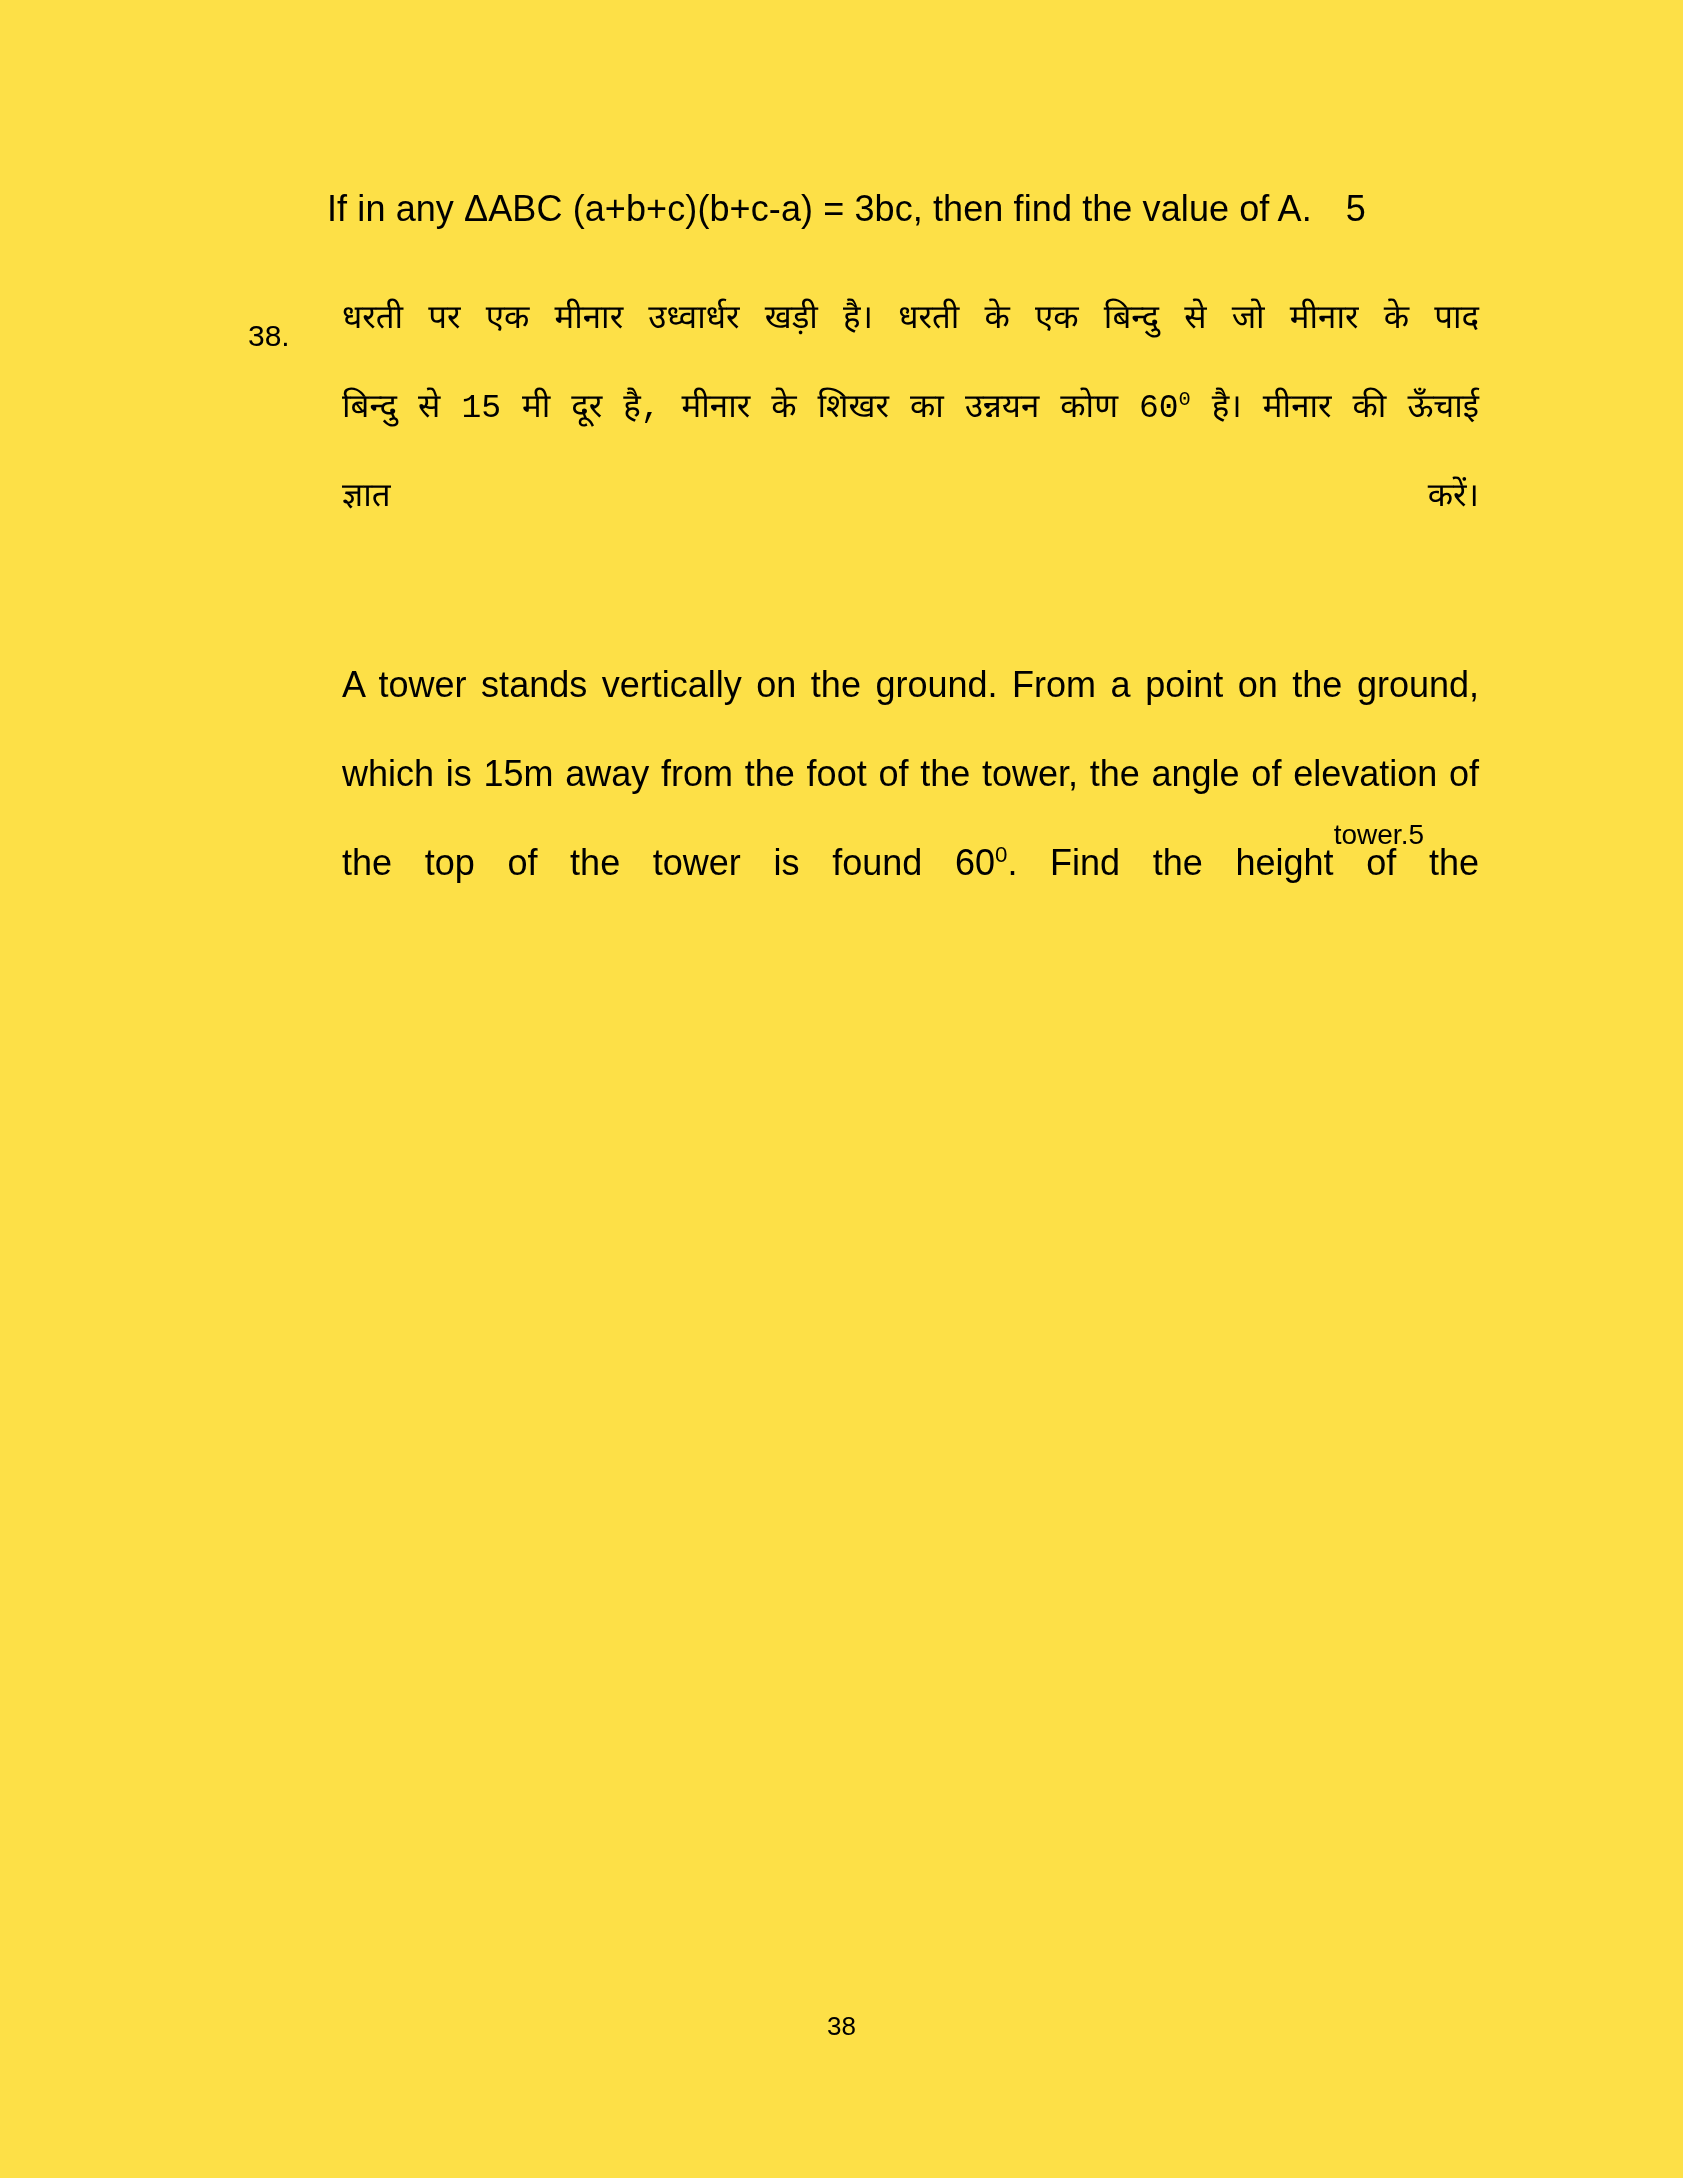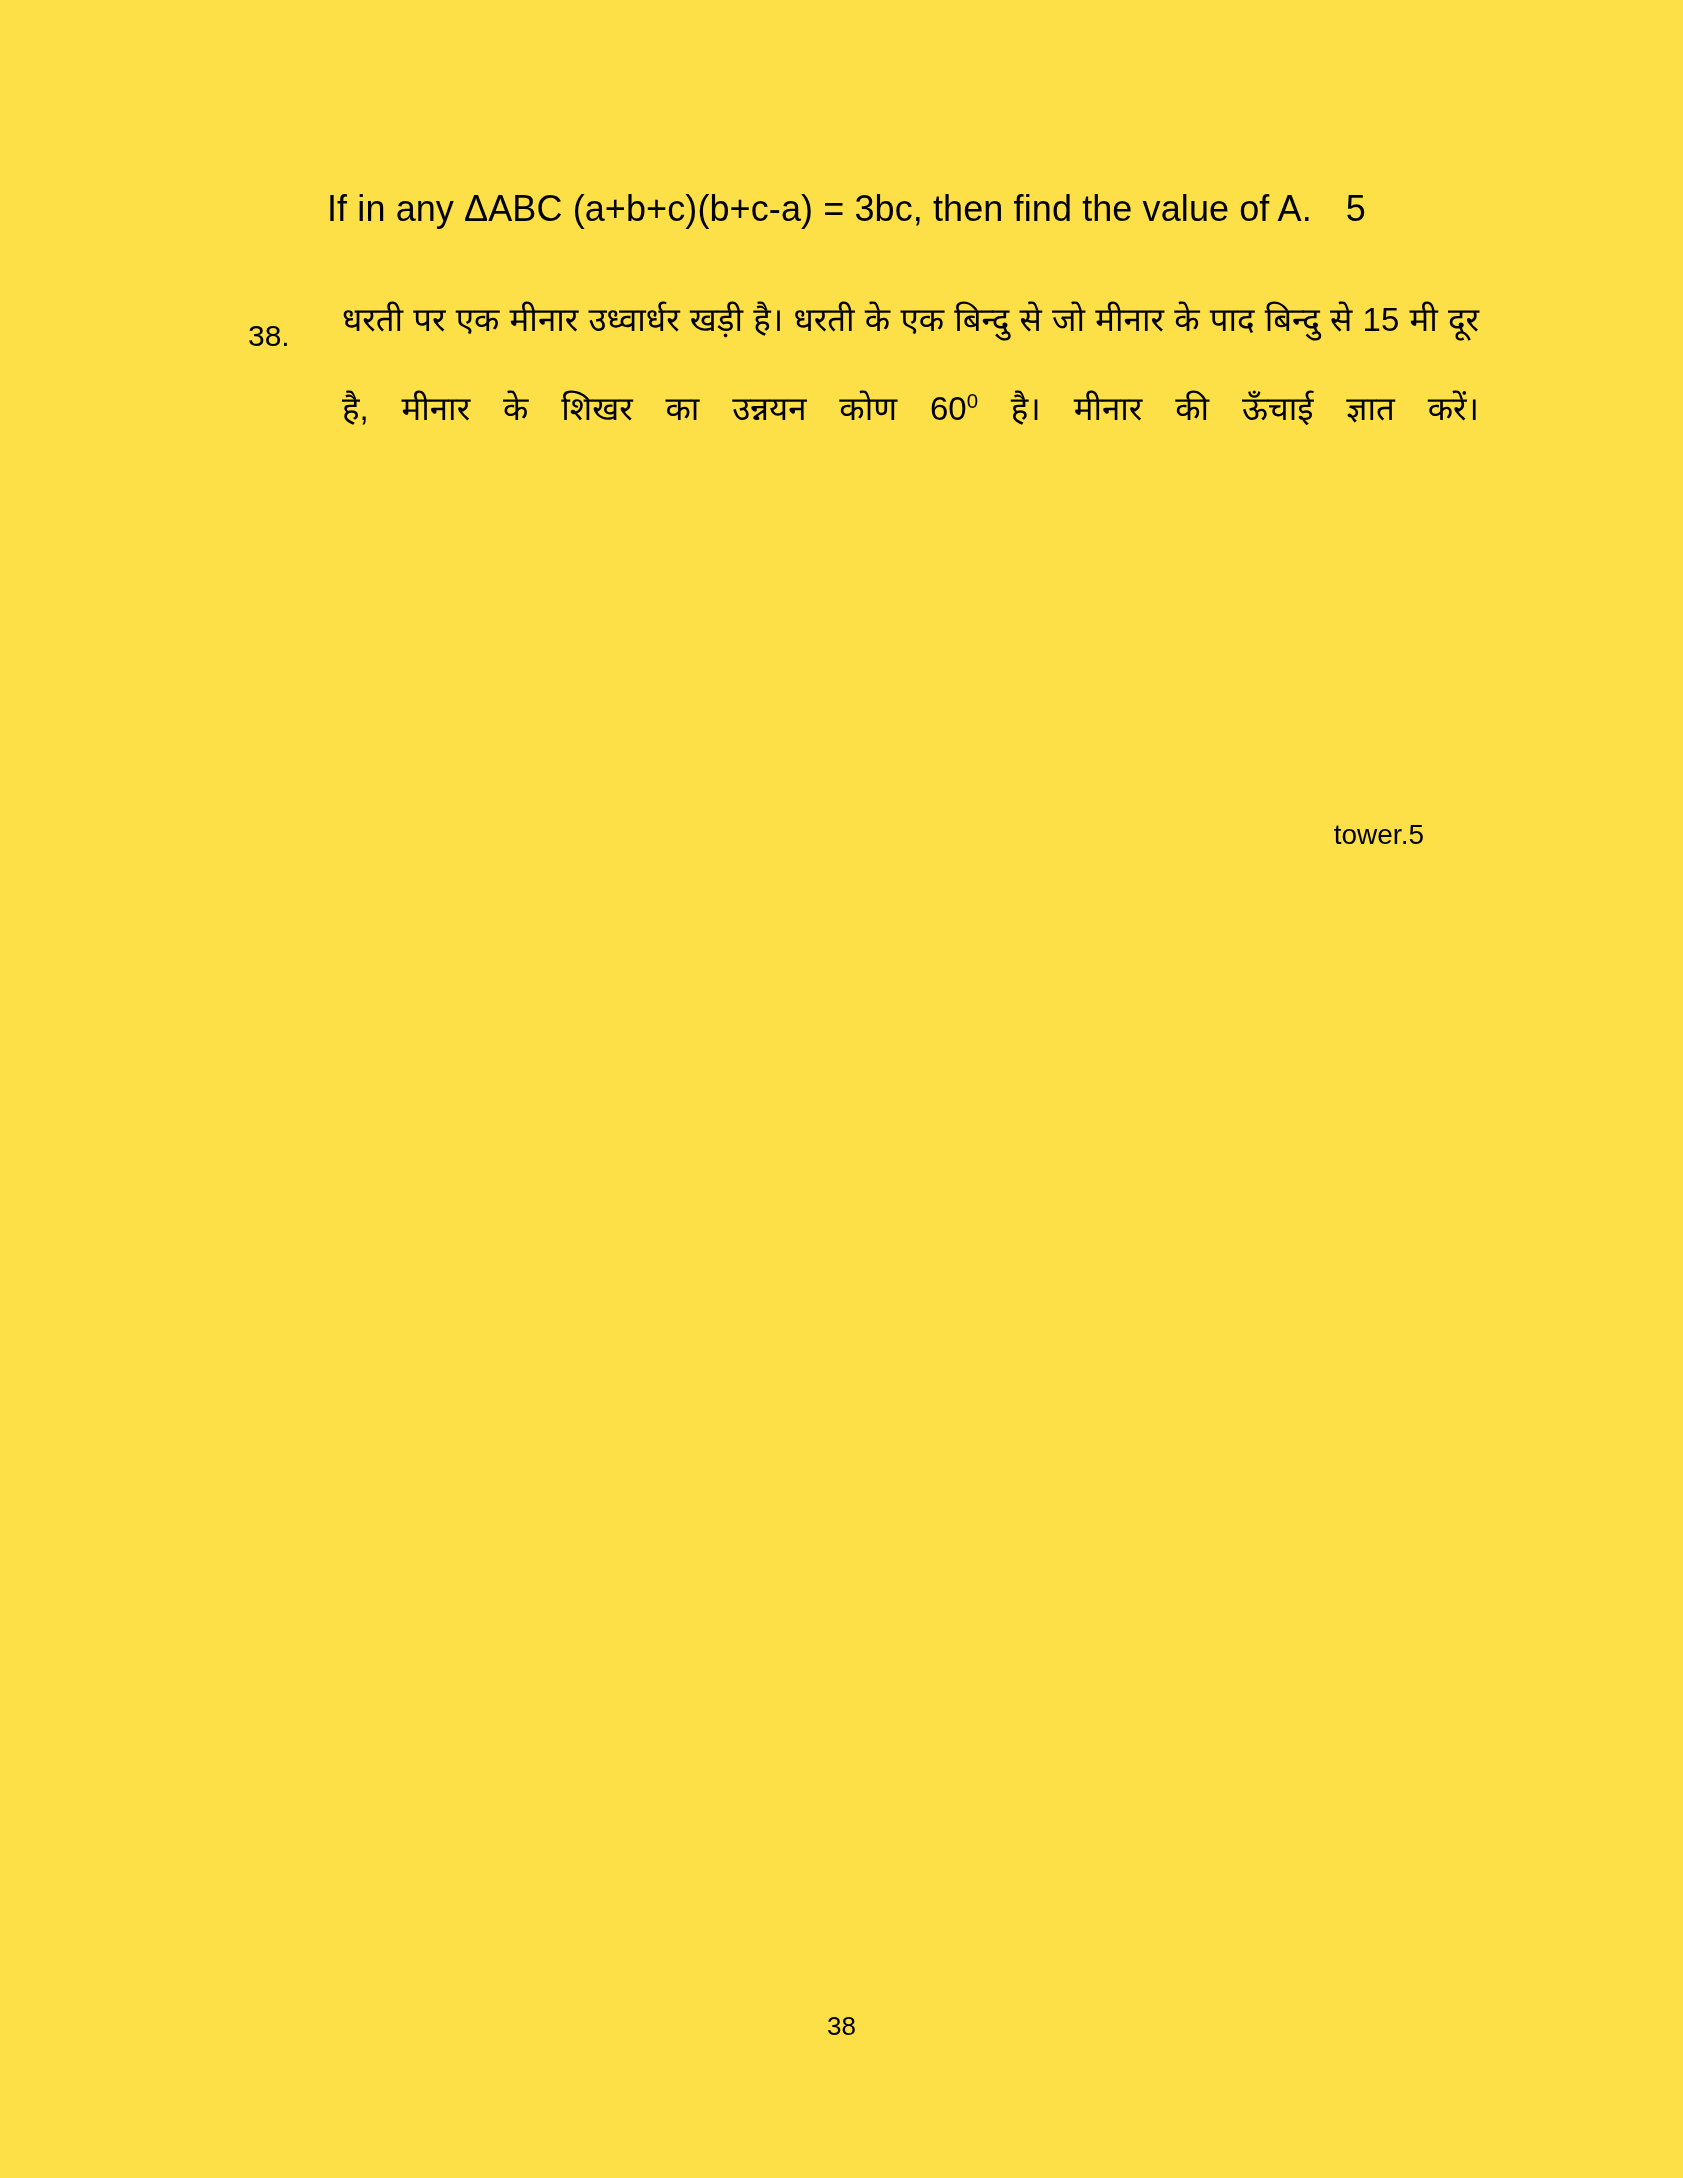--- a/index.html
+++ b/index.html
@@ -56,20 +56,21 @@
     width: 1137px;
   }
 
   .para-hi {
     font-size: 33px;
     line-height: 89px;
     text-align: justify;
     text-justify: inter-word;
     margin: 0;
     word-spacing: 1px;
+    font-family: Liberation Mono, monospace;
   }
 
   .para-en {
     font-size: 36px;
     line-height: 89px;
     text-align: justify;
     text-justify: inter-word;
     margin: 0;
     margin-top: 9px;
   }
@@ -121,20 +122,21 @@
   <div class="carry-line">
     <span>If in any ΔABC (a+b+c)(b+c-a) = 3bc, then find the value of A.</span><span class="marks">5</span>
   </div>
 
   <div class="qnum">38.</div>
 
   <div class="qbody">
 
     <p class="para-hi"><span>धरती पर एक मीनार उध्वार्धर खड़ी है। धरती के एक बिन्दु से जो मीनार के पाद बिन्दु से 15 मी दूर है, मीनार के शिखर का उन्नयन कोण 60</span><sup class="deg">0</sup><span> है। मीनार की ऊँचाई ज्ञात करें।</span></p>
 
+    <p class="para-en"><span>A tower stands vertically on the ground. From a point on the ground, which is 15m away from the foot of the tower, the angle of elevation of the top of the tower is found 60</span><sup class="deg">0</sup><span>. Find the height of the</span></p>
 
   </div>
 
   <div class="en-tail">
     <span class="tail-word">tower.</span>
     <span class="marks">5</span>
   </div>
 
   <div class="page-number">38</div>
 

